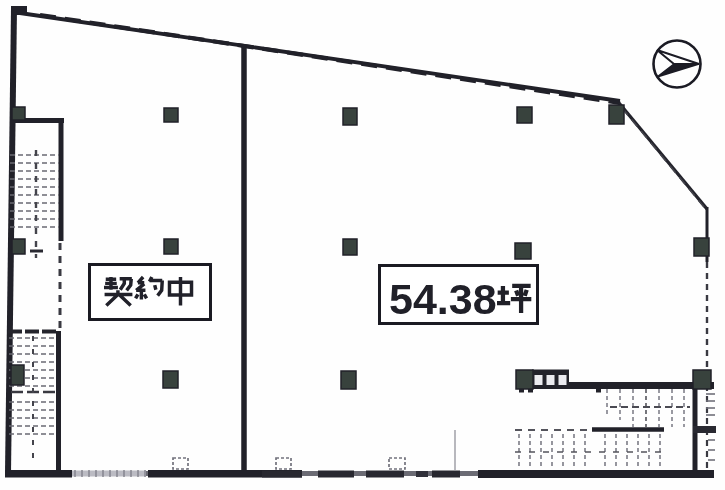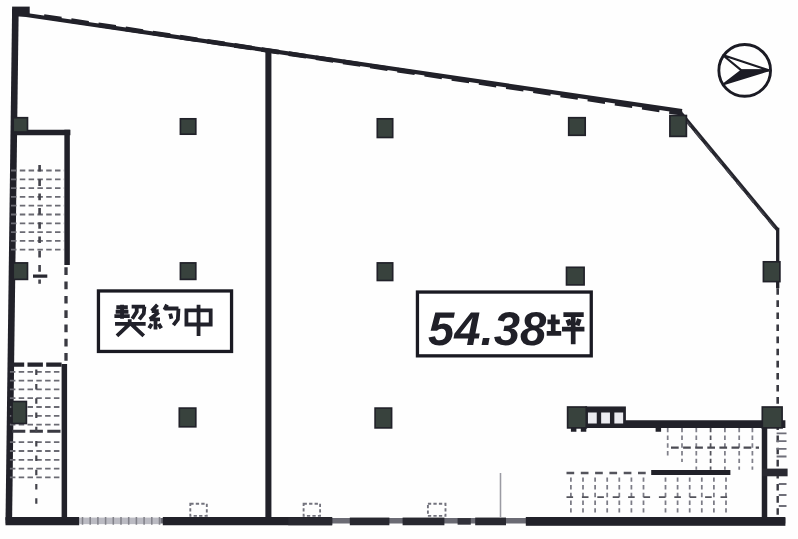--- a/index.html
+++ b/index.html
@@ -1,17 +1,17 @@
 <!DOCTYPE html>
 <html><head>
 <meta charset="utf-8">
 <style>
   html,body{margin:0;padding:0;background:#ffffff;}
   #plan{position:relative;width:725px;height:490px;background:#fefefe;overflow:hidden;
-        font-family:"Liberation Sans", sans-serif;font-style:italic;}
+        font-family:"Liberation Sans", sans-serif;}
   svg{position:absolute;left:0;top:0;filter:blur(0.38px) contrast(1.02);}
 </style>
 </head>
 <body>
 <div id="plan">
 <svg width="725" height="490" viewBox="0 0 725 490">
 
   <g>
     <line x1="13" y1="12" x2="620" y2="101" stroke="#23232b" stroke-width="3.8"></line>
     <line x1="40" y1="15" x2="620" y2="103" stroke="#23232b" stroke-width="4.2" stroke-dasharray="16 9"></line>

